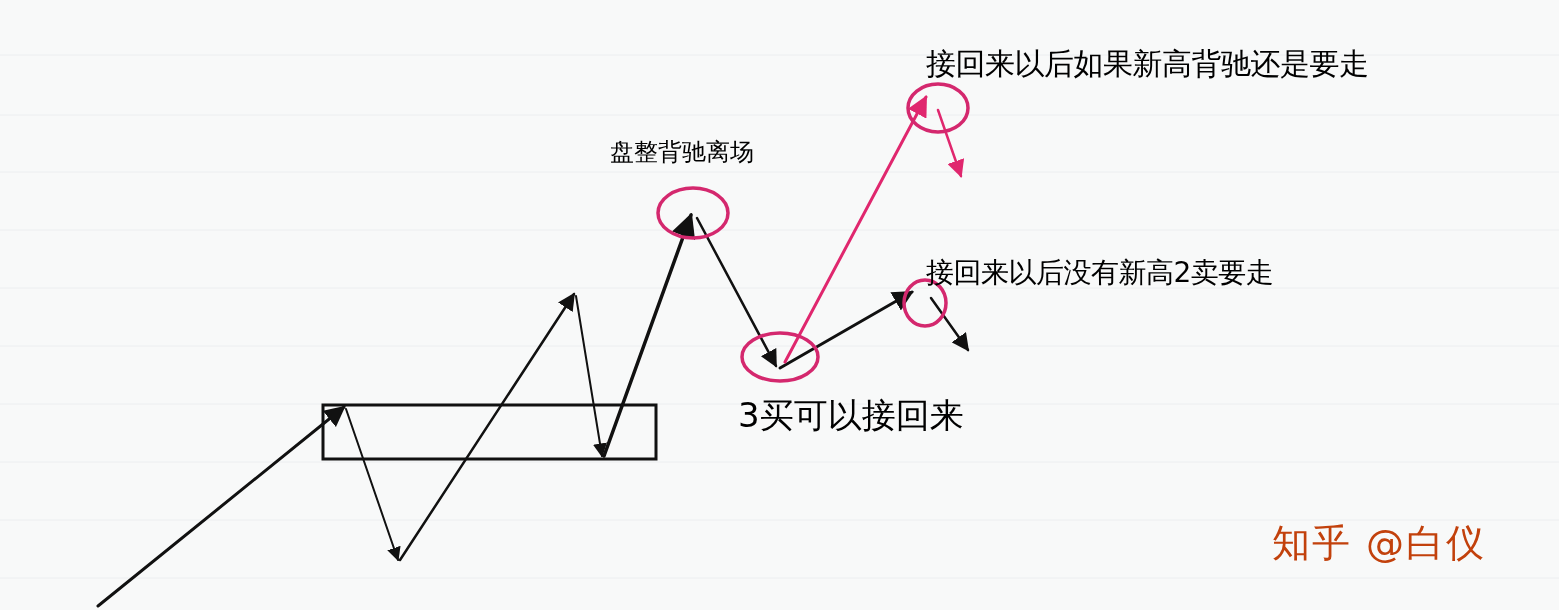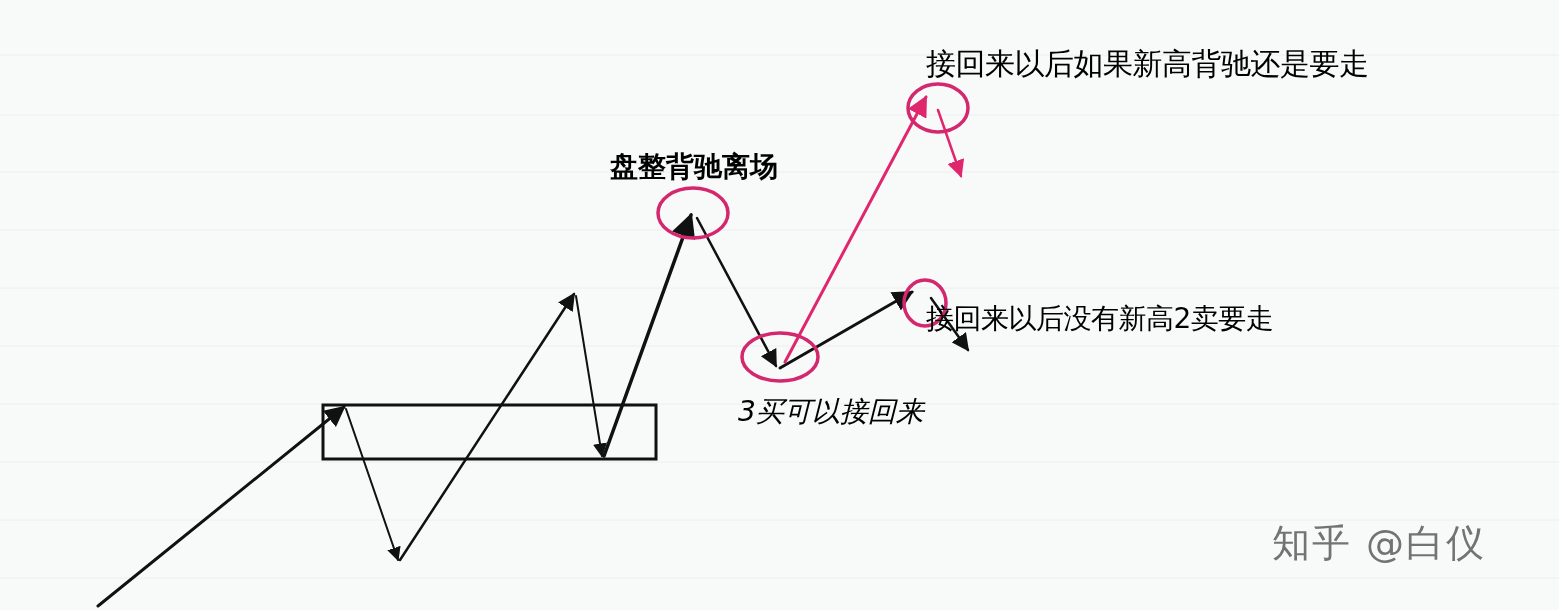--- a/index.html
+++ b/index.html
@@ -10,26 +10,26 @@
       position: relative;
     }
     .canvas { position: absolute; left: 0; top: 0; width: 1559px; height: 610px; }
     .gridlines line { stroke: #eceef0; stroke-width: 1; }
     .label {
       position: absolute; white-space: nowrap; color: #000000;
       font-family: "DejaVu Sans", "Liberation Sans", sans-serif;
       letter-spacing: -0.5px;
     }
     .label-top { left: 926px; top: 44px; font-size: 30px; }
-    .label-range { left: 610px; top: 148px; font-size: 28px; font-weight: bold; letter-spacing: 0; }
-    .label-second { left: 926px; top: 254px; font-size: 28px; margin-top: 46px; }
-    .label-third { left: 738px; top: 393px; font-size: 28px; letter-spacing: 0; font-style: italic; }
+    .label-range { left: 610px; top: 136px; font-size: 24px; font-weight: normal; letter-spacing: 0; }
+    .label-second { left: 926px; top: 254px; font-size: 28px; }
+    .label-third { left: 738px; top: 393px; font-size: 34px; letter-spacing: 0; }
     .watermark {
       position: absolute; left: 1272px; top: 518px; font-size: 38px;
-      color: #737373; white-space: nowrap; letter-spacing: 2px;
+      color: #c2410c; white-space: nowrap; letter-spacing: 2px;
     }
   </style>
 </head>
 <body>
 
 <svg class="canvas" viewBox="0 0 1559 610" xmlns="http://www.w3.org/2000/svg">
   <defs>
     <marker id="arrow-black" viewBox="0 0 10 10" refX="9" refY="5" markerWidth="7" markerHeight="7" orient="auto-start-reverse">
       <path d="M0,0 L10,5 L0,10 z" fill="#111111"></path>
     </marker>

